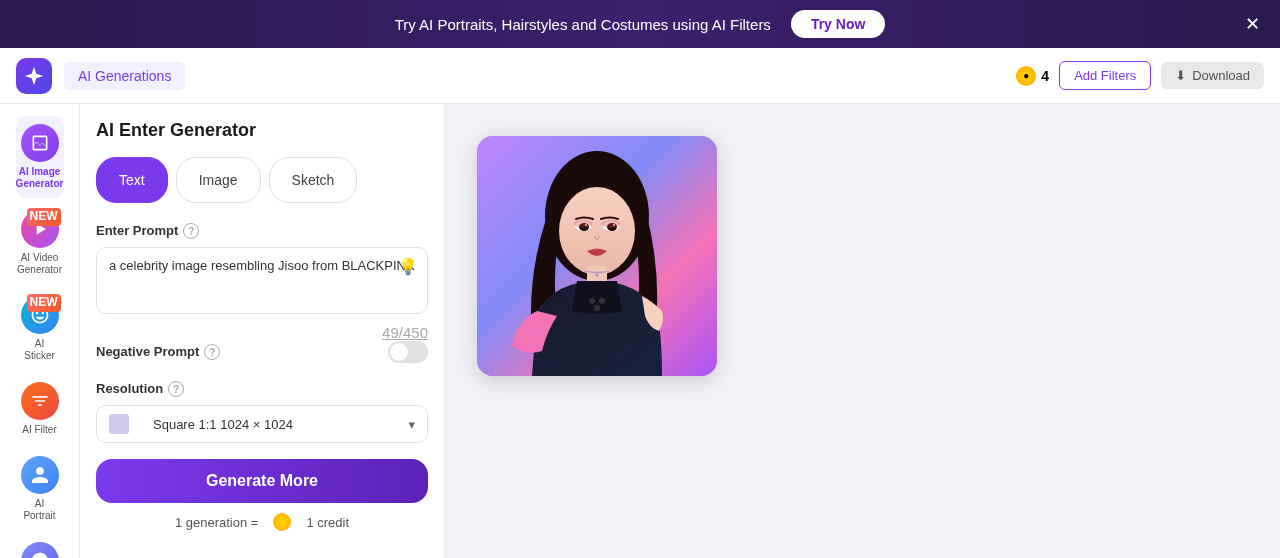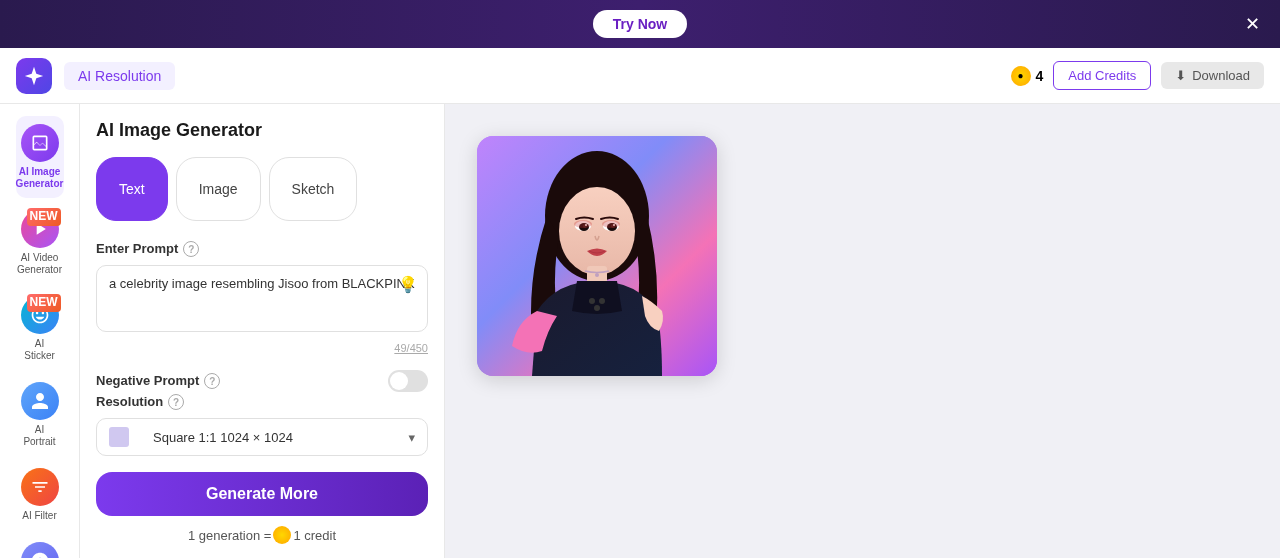--- a/index.html
+++ b/index.html
@@ -213,21 +213,21 @@
       margin-bottom: 16px;
     }
 
     
     .tab-row {
       display: flex;
       gap: 8px;
       margin-bottom: 20px;
     }
     .tab-btn {
-      padding: 23px 22px;
+      padding: 14px 22px;
       border-radius: 20px;
       border: 1.5px solid #e0e0e0;
       background: white;
       font-size: 14px;
       font-weight: 500;
       cursor: pointer;
       color: #444;
     }
     .tab-btn.active {
       background: #7c3aed;
@@ -275,33 +275,33 @@
     }
     .lightbulb-icon {
       position: absolute;
       top: 10px;
       right: 10px;
       color: #ccc;
       font-size: 16px;
       cursor: pointer;
     }
     .char-count {
-      font-size: 11px;
+      font-size: 15px;
       color: #aaa;
       text-align: right;
-      margin-bottom: 16px;
+      margin-bottom: 0;
       text-decoration: underline;
     }
 
     
     .row-between {
       display: flex;
       align-items: center;
       justify-content: space-between;
-      margin-bottom: 2px;
+      margin-bottom: 18px;
       gap: 9px;
     }
     .toggle {
       width: 40px;
       height: 22px;
       background: #e0e0e0;
       border-radius: 11px;
       position: relative;
       cursor: pointer;
     }
@@ -360,21 +360,21 @@
       font-weight: 600;
       cursor: pointer;
       margin-bottom: 10px;
     }
 
     
     .credit-info {
       display: flex;
       align-items: center;
       justify-content: center;
-      gap: 2px;
+      gap: 15px;
       font-size: 13px;
       color: #555;
     }
     .coin-small {
       width: 18px;
       height: 18px;
       background: radial-gradient(circle, #ffd700, #ffa500);
       border-radius: 50%;
     }
 
@@ -402,37 +402,38 @@
     
     .figure-area {
       width: 100%;
       height: 100%;
     }
   </style>
 </head>
 <body>
 
 <div class="top-banner">
+  <span class="top-banner-text">Try AI Portraits, Hairstyles and Costumes using AI Filters</span>
   <button class="try-now-btn">Try Now</button>
   <button class="banner-close">✕</button>
 </div>
 
 <div class="header">
   <div class="logo">
     <svg viewBox="0 0 24 24" fill="none" xmlns="http://www.w3.org/2000/svg">
       <path d="M12 2L14.5 9.5L22 12L14.5 14.5L12 22L9.5 14.5L2 12L9.5 9.5L12 2Z" fill="white"></path>
     </svg>
   </div>
-  <div class="header-tab">AI Resolution</div>
+  <div class="header-tab">AI Generations</div>
   <div class="header-right">
     <div class="credits-display">
       <div class="coin-icon">●</div>
       <span>4</span>
     </div>
-    <button class="add-credits-btn">Add Credits</button>
+    <button class="add-credits-btn">Add Filters</button>
     <button class="download-btn">
       <span>⬇</span>
       <span>Download</span>
     </button>
   </div>
 </div>
 
 <div class="main-layout">
 
   <div class="sidebar">
@@ -460,50 +461,50 @@
       <div class="sidebar-icon teal-bg" style="position:relative;">
         <svg width="20" height="20" viewBox="0 0 24 24" fill="white">
             <path d="M12 2C6.48 2 2 6.48 2 12s4.48 10 10 10 10-4.48 10-10S17.52 2 12 2zm0 18c-4.41 0-8-3.59-8-8s3.59-8 8-8 8 3.59 8 8-3.59 8-8 8zm3.5-9c.83 0 1.5-.67 1.5-1.5S16.33 8 15.5 8 14 8.67 14 9.5s.67 1.5 1.5 1.5zm-7 0c.83 0 1.5-.67 1.5-1.5S9.33 8 8.5 8 7 8.67 7 9.5 7.67 11 8.5 11zm3.5 6.5c2.33 0 4.31-1.46 5.11-3.5H6.89c.8 2.04 2.78 3.5 5.11 3.5z"></path>
           </svg>
         <span class="new-badge">NEW</span>
       </div>
       <span class="sidebar-label">AI Sticker</span>
     </div>
 
     <div class="sidebar-item">
+      <div class="sidebar-icon orange-bg">
+        <svg width="20" height="20" viewBox="0 0 24 24" fill="white">
+            <path d="M10 18h4v-2h-4v2zM3 6v2h18V6H3zm3 7h12v-2H6v2z"></path>
+          </svg>
+      </div>
+      <span class="sidebar-label">AI Filter</span>
+    </div>
+
+    <div class="sidebar-item">
       <div class="sidebar-icon blue-bg">
         <svg width="20" height="20" viewBox="0 0 24 24" fill="white">
             <path d="M12 12c2.7 0 4.8-2.1 4.8-4.8S14.7 2.4 12 2.4 7.2 4.5 7.2 7.2 9.3 12 12 12zm0 2.4c-3.2 0-9.6 1.6-9.6 4.8v2.4h19.2v-2.4c0-3.2-6.4-4.8-9.6-4.8z"></path>
           </svg>
       </div>
       <span class="sidebar-label">AI Portrait</span>
     </div>
 
     <div class="sidebar-item">
-      <div class="sidebar-icon orange-bg">
-        <svg width="20" height="20" viewBox="0 0 24 24" fill="white">
-            <path d="M10 18h4v-2h-4v2zM3 6v2h18V6H3zm3 7h12v-2H6v2z"></path>
-          </svg>
-      </div>
-      <span class="sidebar-label">AI Filter</span>
-    </div>
-
-    <div class="sidebar-item">
       <div class="sidebar-icon indigo-bg">
         <svg width="20" height="20" viewBox="0 0 24 24" fill="white">
             <path d="M12 2C6.48 2 2 6.48 2 12s4.48 10 10 10 10-4.48 10-10S17.52 2 12 2zm-2 14.5v-3h4v3h-4zm5 0v-3c0-1.1-.9-2-2-2h-2c-1.1 0-2 .9-2 2v3H8v-3.5c0-2.49 2.01-4.5 4.5-4.5s4.5 2.01 4.5 4.5V16.5h-2.5zM12 12c-1.1 0-2-.9-2-2s.9-2 2-2 2 .9 2 2-.9 2-2 2z"></path>
           </svg>
       </div>
 
     </div>
 
   </div>
 
   <div class="panel">
-    <div class="panel-title">AI Image Generator</div>
+    <div class="panel-title">AI Enter Generator</div>
 
     
     <div class="tab-row">
       <button class="tab-btn active">Text</button>
       <button class="tab-btn">Image</button>
       <button class="tab-btn">Sketch</button>
     </div>
 
     
     <div class="section-label">

